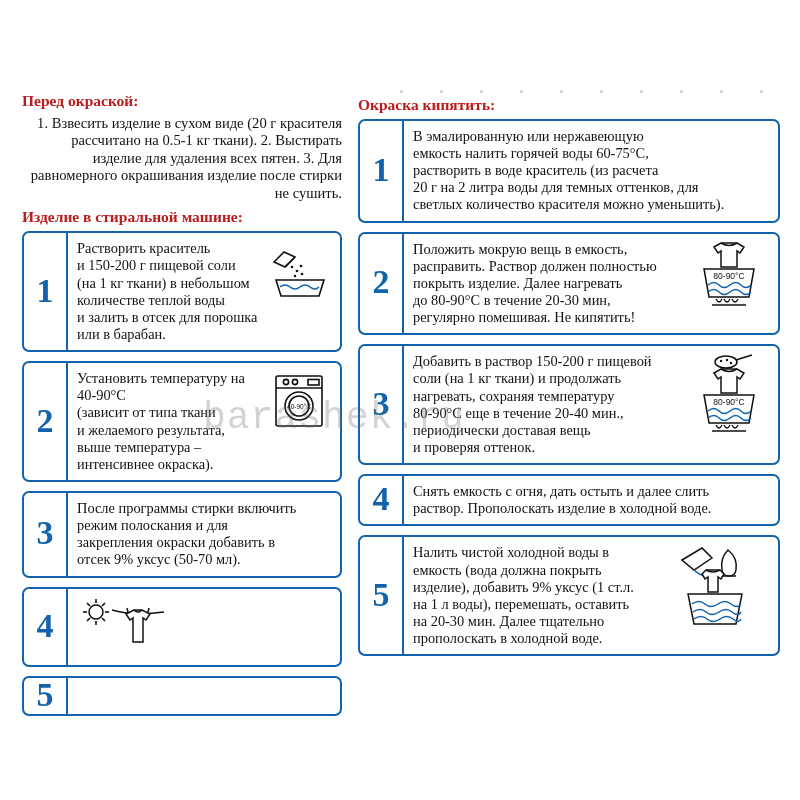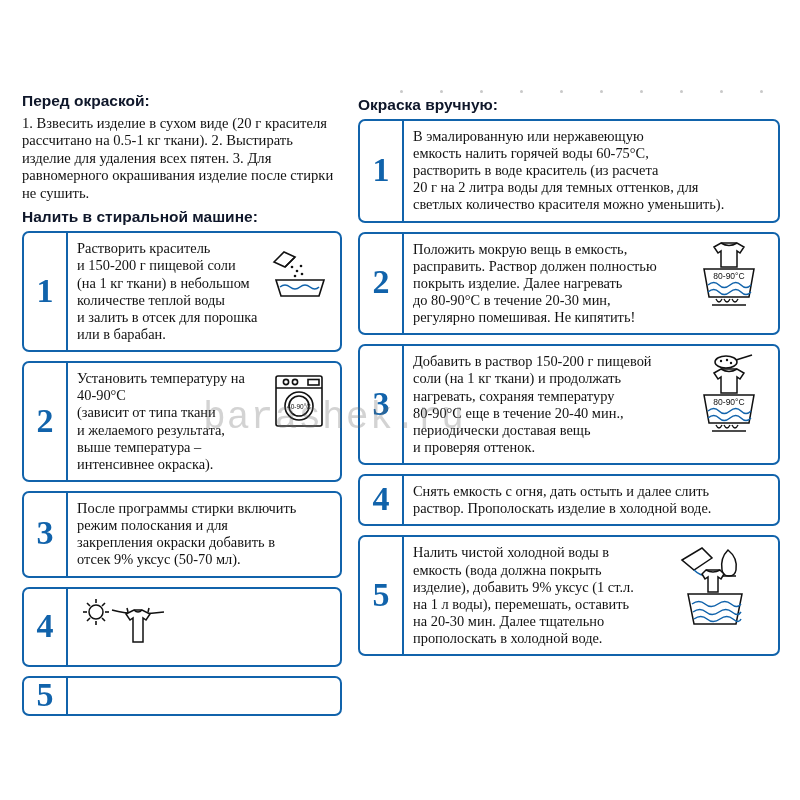--- a/index.html
+++ b/index.html
@@ -27,31 +27,32 @@
     top: 92px;
     width: 320px;
   }
   .col-right {
     position: absolute;
     left: 358px;
     top: 96px;
     width: 422px;
   }
   .section-title {
-    font-family: Liberation Sans, sans-serif;
+    font-family: Liberation Serif, serif;
     font-weight: bold;
     font-size: 15.5px;
-    color: #0f172a;
+    color: #b91c1c;
     margin: 0 0 4px 0;
     line-height: 1.22;
   }
   .intro-text {
     font-size: 14.6px;
     line-height: 1.2;
     margin: 2px 0 6px 0;
+    text-align: right;
   }
 
   
   .card {
     position: relative;
     border: 2.2px solid #1163ab;
     border-radius: 7px;
     margin-bottom: 9px;
     display: flex;
     align-items: stretch;
@@ -148,21 +149,21 @@
   <div class="col-left">
 
     <h2 class="section-title">Перед окраской:</h2>
     <div class="intro-text">1. Взвесить изделие в сухом виде
 (20 г красителя рассчитано на 0.5-1 кг ткани).
 2. Выстирать изделие для удаления всех
 пятен.
 3. Для равномерного окрашивания изделие
 после стирки не сушить.</div>
 
-    <h2 class="section-title">Налить в стиральной машине:</h2>
+    <h2 class="section-title">Изделие в стиральной машине:</h2>
 
     <div class="card">
       <div class="num">1</div>
       <div class="divider"></div>
       <div class="body">
         <div class="txt">Растворить краситель
 и 150-200 г пищевой соли
 (на 1 кг ткани) в небольшом
 количестве теплой воды
 и залить в отсек для порошка
@@ -253,21 +254,21 @@
 
     <div class="card">
       <div class="num">5</div>
       <div class="divider"></div>
     </div>
 
   </div>
 
   <div class="col-right">
 
-    <h2 class="section-title">Окраска вручную:</h2>
+    <h2 class="section-title">Окраска кипятить:</h2>
 
     <div class="card">
       <div class="num">1</div>
       <div class="divider"></div>
       <div class="body">
         <div class="txt">В эмалированную или нержавеющую
 емкость налить горячей воды 60-75°С,
 растворить в воде краситель (из расчета
 20 г на 2 литра воды для темных оттенков, для
 светлых количество красителя можно уменьшить).</div>

